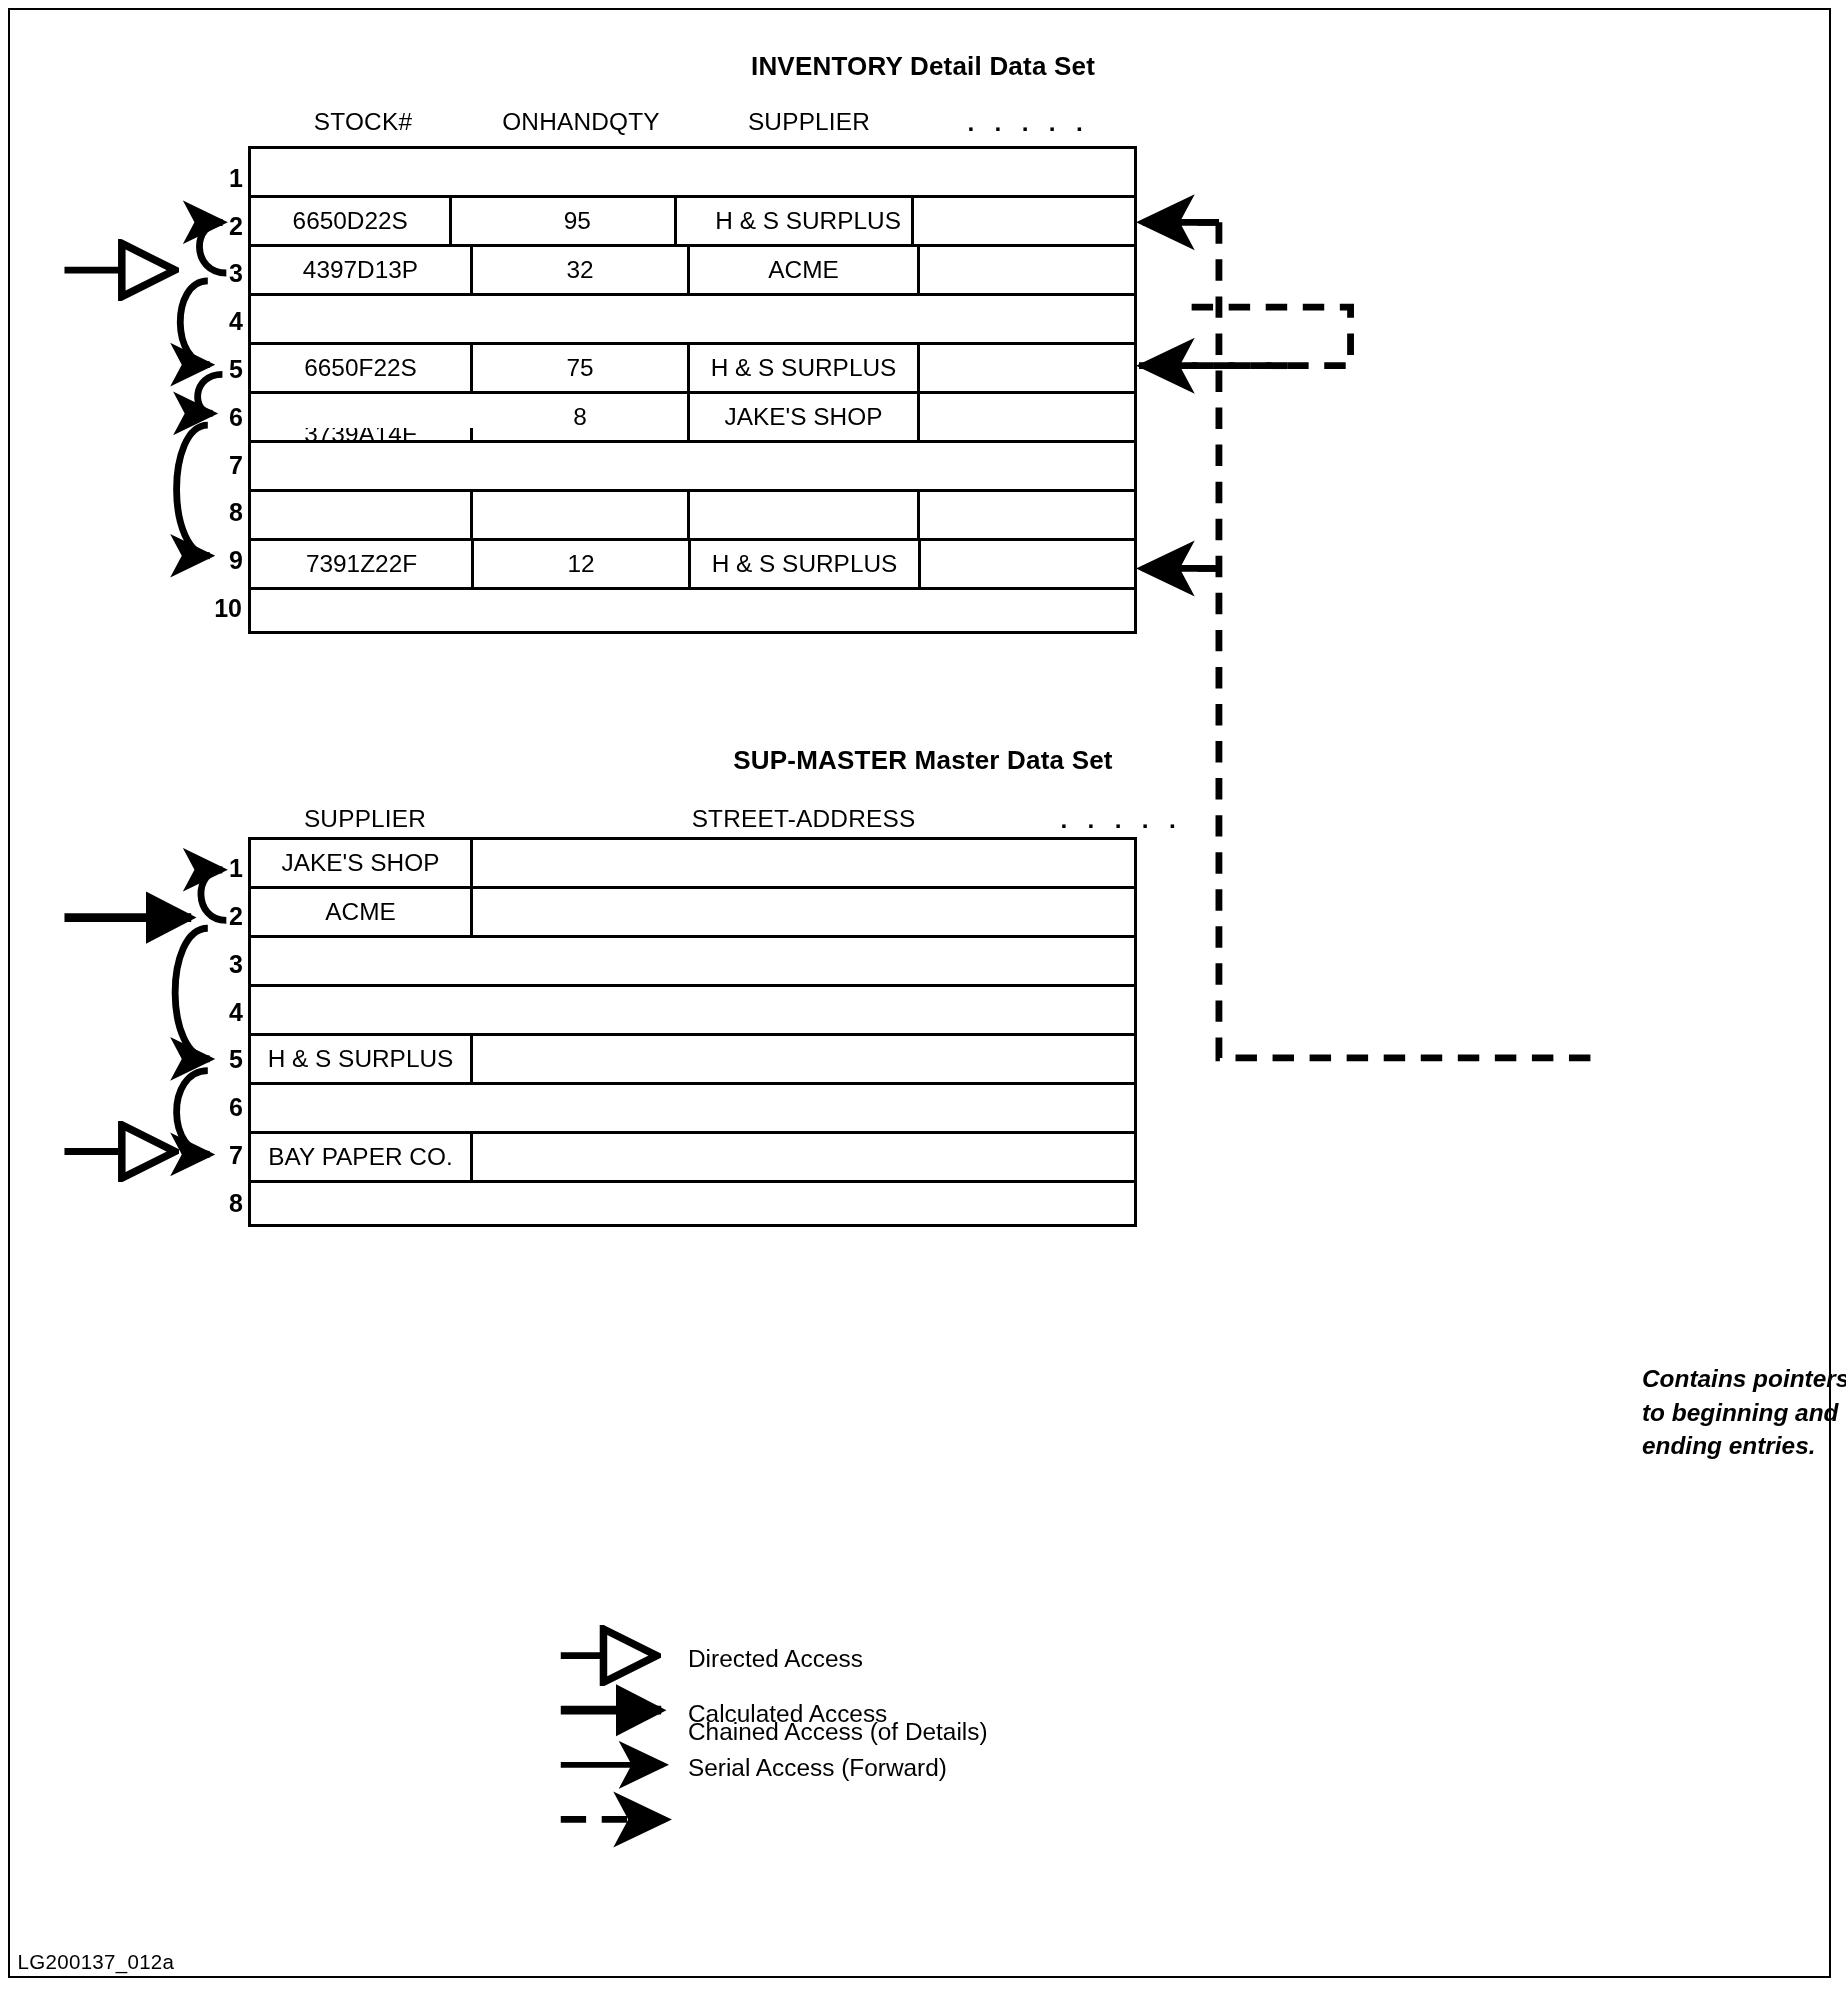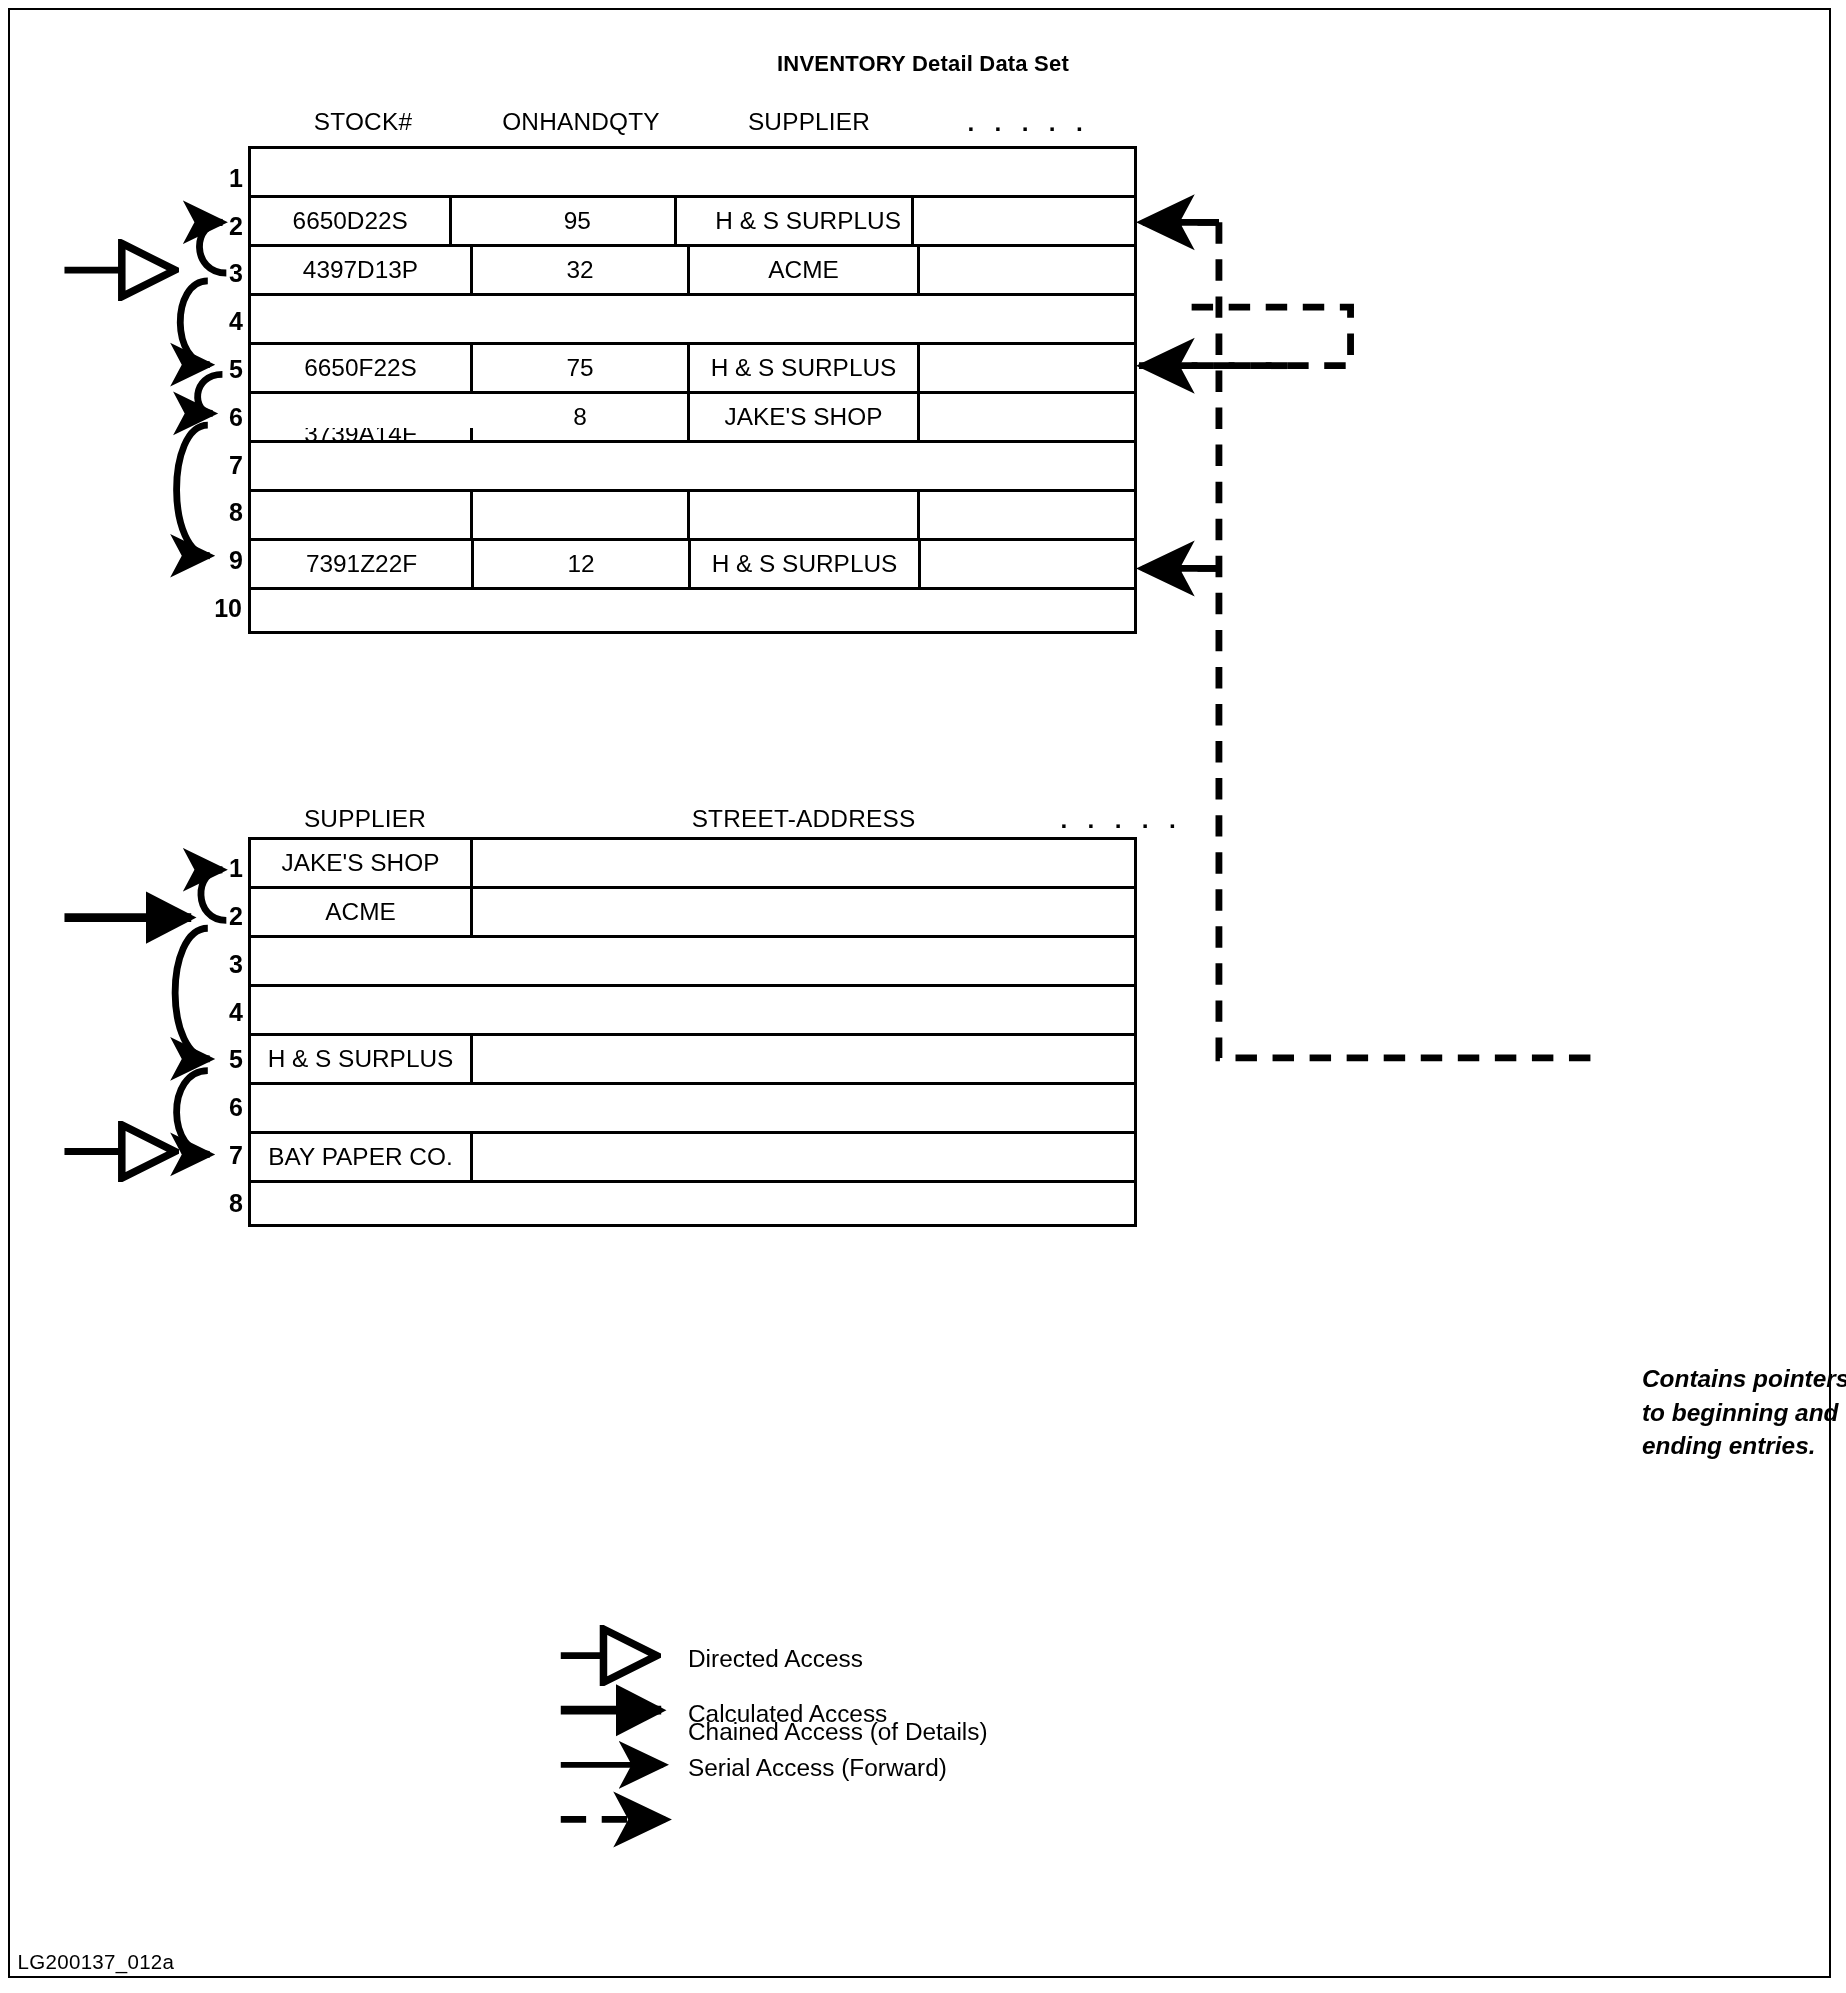--- a/index.html
+++ b/index.html
@@ -5,21 +5,21 @@
   html,body{margin:0;padding:0;background:#ffffff;}
   body{font-family:"Liberation Sans",sans-serif;color:#000;}
 
   #page{position:relative;width:1846px;height:1993px;background:#fff;overflow:hidden;}
   #frame{position:absolute;left:7.8px;top:7.8px;width:1823px;height:1970px;border:2.9px solid #000;box-sizing:border-box;}
 
   .abs{position:absolute;}
   .ctr{text-align:center;}
 
   
-  .ds-title{font-size:22px;font-weight:bold;letter-spacing:0.2px;}
+  .ds-title{font-size:26px;font-weight:bold;letter-spacing:0.2px;}
   .col-head{font-size:24.4px;font-weight:normal;letter-spacing:0.2px;}
   .dots{font-size:24.4px;letter-spacing:6.8px;font-weight:bold;}
 
   
   .tbl{position:absolute;border:3.9px solid #000;box-sizing:border-box;background:#fff;}
   .trow{position:relative;box-sizing:border-box;border-bottom:3.9px solid #000;display:flex;}
   .trow:last-child{border-bottom:none;}
   .cell{box-sizing:border-box;display:flex;align-items:center;justify-content:center;
         font-size:24.4px;white-space:nowrap;overflow:hidden;}
   .cell.sep{border-right:3.9px solid #000;}
@@ -102,20 +102,21 @@
         <div class="cell sep" style="width: 222px;">7391Z22F</div>
         <div class="cell sep" style="width: 217px;">12</div>
         <div class="cell sep" style="width: 230px;">H &amp; S SURPLUS</div>
         <div class="cell" style="width: 212px;"></div>
       </div>
       <div class="trow" style="height: 49px; border-bottom: none;">
         <div class="cell empty-row" style="width: 100%;"></div>
       </div>
     </div>
 
+  <div class="abs ctr ds-title" style="left:0;top:745px;width:1846px;">SUP-MASTER Master Data Set</div>
 
   <div class="abs ctr col-head" style="left:244px;top:805px;width:242px;">SUPPLIER</div>
   <div class="abs ctr col-head" style="left:585px;top:805px;width:437px;">STREET-ADDRESS</div>
   <div class="abs ctr dots" style="left:1019px;top:806px;width:205px;">. . . . .</div>
 
   <div class="rownum" style="left:190px;top:854px;">1</div>
   <div class="rownum" style="left:190px;top:902px;">2</div>
   <div class="rownum" style="left:190px;top:950px;">3</div>
   <div class="rownum" style="left:190px;top:998px;">4</div>
   <div class="rownum" style="left:190px;top:1045px;">5</div>

